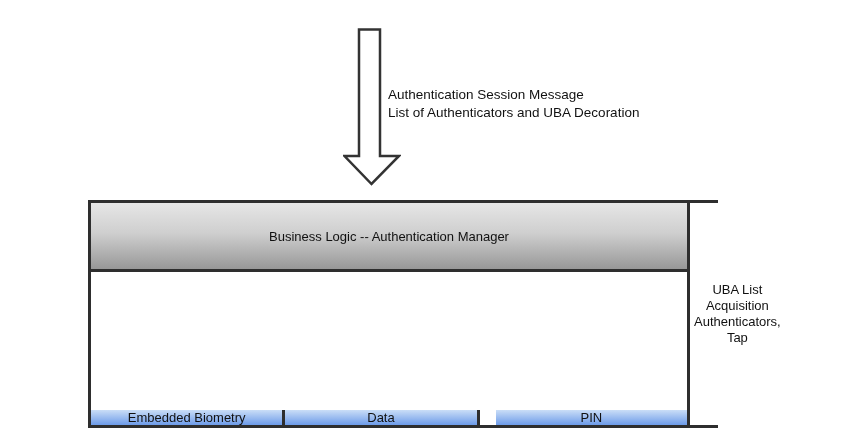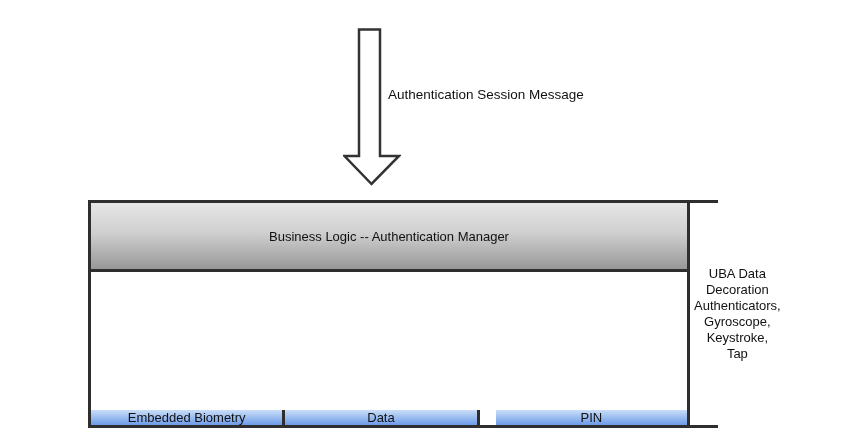--- a/index.html
+++ b/index.html
@@ -106,20 +106,21 @@
 <div class="canvas">
 
   <div class="arrow-wrap">
     <svg width="58" height="158" viewBox="0 0 58 158">
       <path d="M 16 1.5 L 37 1.5 L 37 128 L 56 128 L 28.5 156 L 1.5 128 L 16 128 Z" fill="#ffffff" stroke="#333333" stroke-width="2.5" stroke-linejoin="miter"></path>
     </svg>
   </div>
 
   <div class="annotation">
     <div>Authentication Session Message</div>
+    <div>List of Authenticators and UBA Decoration</div>
   </div>
 
   <div class="diagram">
 
     <div class="left-section">
       <div class="manager-bar">
         <span>Business Logic -- Authentication Manager</span>
       </div>
       <div class="auth-row">
         <div class="auth-box">
@@ -128,20 +129,19 @@
         <div class="auth-box">
           <span>Data</span>
         </div>
         <div class="auth-box">
           <span>PIN</span>
         </div>
       </div>
     </div>
 
     <div class="uba-box">
-      <span>UBA Data Decoration</span>
+      <span>UBA List Acquisition</span>
       <span>Authenticators,</span>
-      <span>Gyroscope, Keystroke,</span>
       <span>Tap</span>
     </div>
 
   </div>
 </div>
 
 </body></html>

